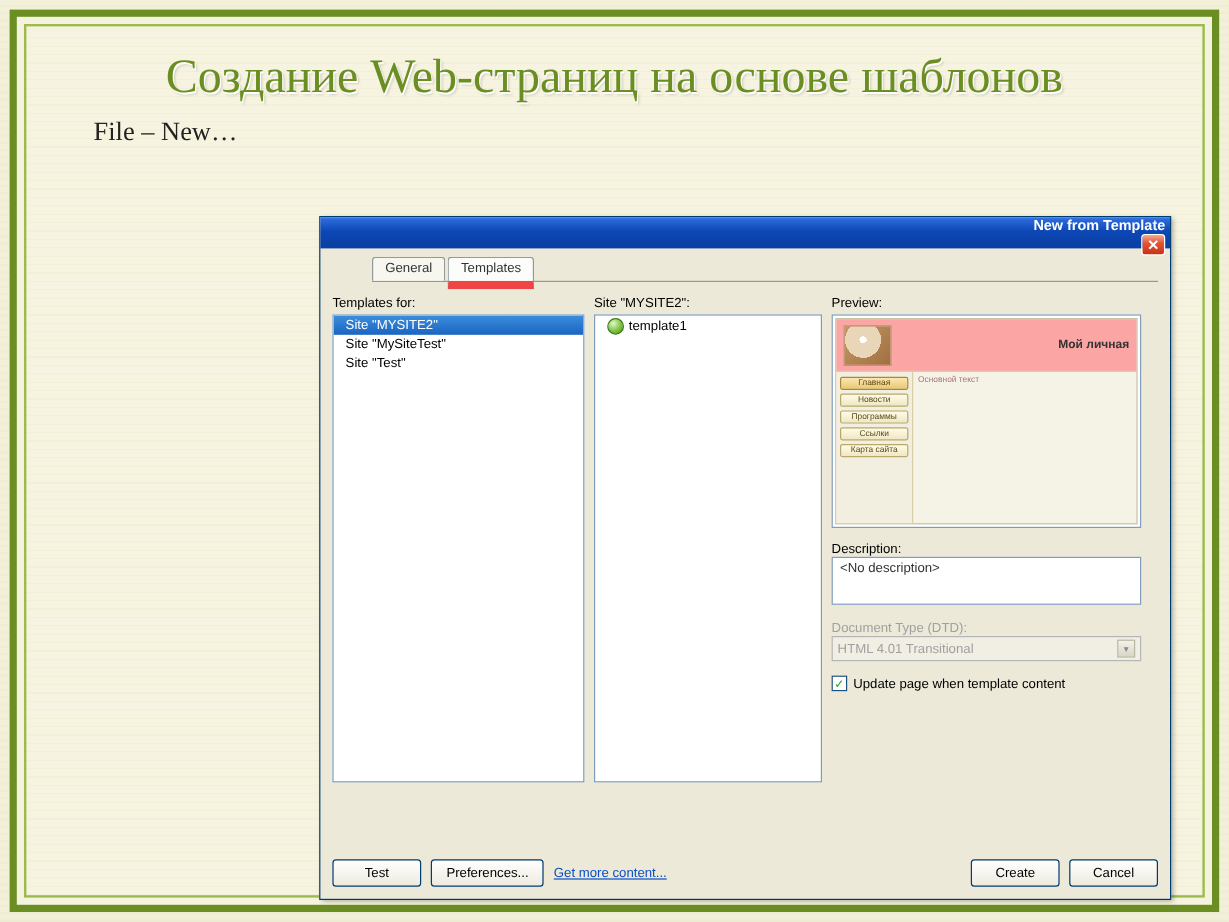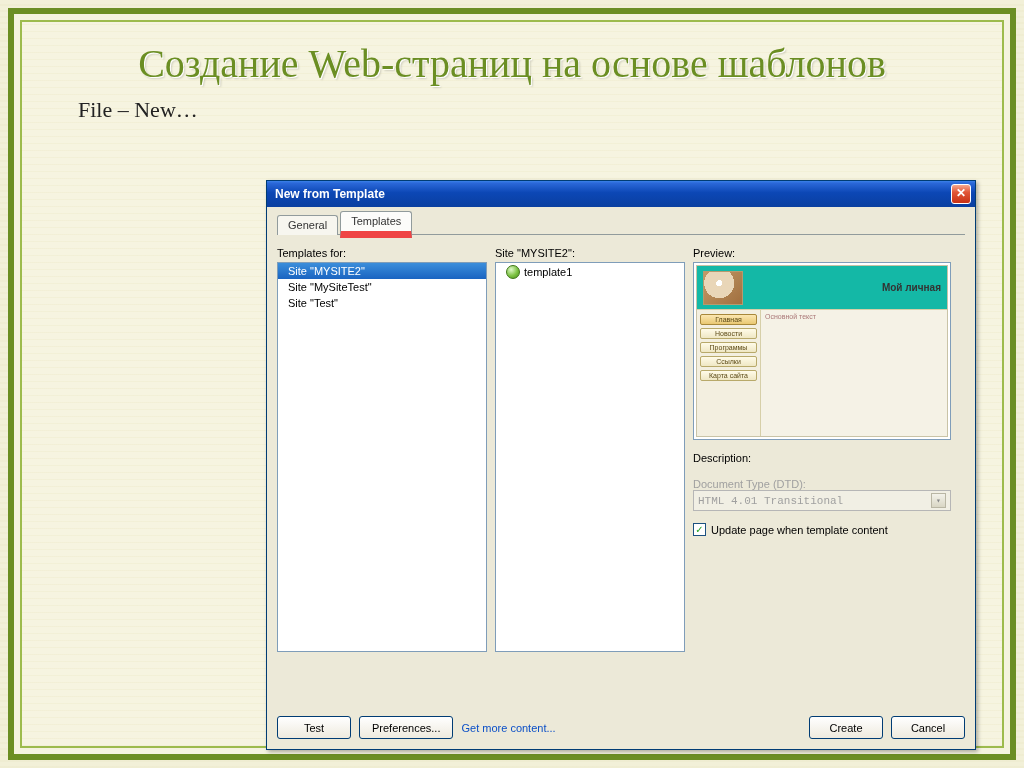--- a/index.html
+++ b/index.html
@@ -45,23 +45,24 @@
     width: 710px; height: 570px;
     background: #ece9d8;
     border: 1px solid #003c74;
     box-shadow: 2px 2px 4px rgba(0,0,0,0.3);
     font-size: 11px;
     color: #000;
   }
   .titlebar {
     height: 26px;
     background: linear-gradient(to bottom, #3a81ea 0%, #2b68d9 8%, #0c47b5 45%, #0a3fa0 100%);
-    display: flex; align-items: center;
+    display: flex; align-items: flex-end;
     color: #fff;
     padding: 0 4px 0 8px;
+    flex-direction: column;
   }
   .titlebar-text { font-weight: bold; font-size: 12px; flex: 1; }
   .close-btn {
     width: 20px; height: 20px;
     background: linear-gradient(to bottom, #f6a98e, #e15638 40%, #c93114);
     border: 1px solid #fff;
     border-radius: 3px;
     color: #fff; font-weight: bold; font-size: 12px;
     text-align: center; line-height: 16px;
     cursor: pointer;
@@ -69,21 +70,22 @@
 
   .dialog-body {
     position: absolute; inset: 26px 0 0 0;
     padding: 6px 10px 10px;
   }
 
   .tabrow {
     display: flex;
     border-bottom: 1px solid #919b9c;
     height: 22px;
-    align-items: center;
+    align-items: flex-start;
+    margin-left: 33px;
   }
   .tab {
     background: #f7f6ef;
     border: 1px solid #919b9c;
     border-bottom: none;
     border-radius: 3px 3px 0 0;
     padding: 3px 10px 4px;
     margin-right: 2px;
     font-size: 11px;
     cursor: pointer;
@@ -141,21 +143,21 @@
     padding: 2px;
   }
   .thumb {
     width: 100%; height: 100%;
     background: #f5f2e6;
     border: 1px solid #c9c3a6;
     display: flex; flex-direction: column;
   }
   .thumb-header {
     height: 44px; width: 100%;
-    background: #14b8a6;
+    background: #fca5a5;
     border-bottom: 1px solid #d6cfa8;
     display: flex; align-items: center; justify-content: space-between;
     padding: 0 6px;
   }
   .thumb-logo {
     width: 40px; height: 34px;
     background: radial-gradient(circle at 40% 35%, #fff 0 3px, #e9d6b8 3px 15px, transparent 15px),
                 linear-gradient(135deg,#c29a68,#a16f3f);
     border: 1px solid #b79a6d;
   }
@@ -187,21 +189,21 @@
     font-size: 11px; color: #333;
   }
   .dtd-label { font-size: 11px; margin-top: 14px; color: #a0a0a0; }
   .dtd-select {
     width: 100%; height: 21px;
     border: 1px solid #b6b6b6;
     background: #f1efe4;
     color: #a0a0a0;
     font-size: 11px;
     padding: 0 4px;
-    display: flex; align-items: center; justify-content: space-between; font-family: Liberation Mono, monospace;
+    display: flex; align-items: center; justify-content: space-between;
   }
   .dtd-arrow {
     width: 15px; height: 15px;
     background: linear-gradient(#f3f2ea,#d9d6c4);
     border: 1px solid #b9b6a4;
     display:flex;align-items:center;justify-content:center;
     font-size: 8px; color: #888;
   }
 
   .chk-row { margin-top: 12px; display: flex; align-items: center; gap: 5px; font-size: 11px; }
@@ -222,21 +224,21 @@
     height: 23px; min-width: 74px;
     padding: 0 12px;
     background: linear-gradient(#ffffff,#eeeade);
     border: 1px solid #003c74;
     border-radius: 3px;
     font-size: 11px;
     cursor: pointer;
     display:flex;align-items:center;justify-content:center;
   }
   .link {
-    color: #0b4fc7; 
+    color: #0b4fc7; text-decoration: underline;
     font-size: 11px; cursor: pointer;
   }
   .spacer { flex: 1; }
 </style>
 </head>
 <body>
 
 <div class="outer-frame">
   <div class="inner-frame">
     <div class="slide-title">Создание Web-страниц на основе шаблонов</div>
@@ -294,20 +296,21 @@
                     <div class="nav-btn">Программы</div>
                     <div class="nav-btn">Ссылки</div>
                     <div class="nav-btn">Карта сайта</div>
                   </div>
                   <div class="thumb-main">Основной текст</div>
                 </div>
               </div>
             </div>
 
             <div class="desc-label">Description:</div>
+            <div class="desc-box">&lt;No description&gt;</div>
 
             <div class="dtd-label">Document Type (DTD):</div>
             <div class="dtd-select">
               <span>HTML 4.01 Transitional</span>
               <span class="dtd-arrow">▾</span>
             </div>
 
             <div class="chk-row">
               <span class="chkbox">✓</span>
               <span>Update page when template content</span>

